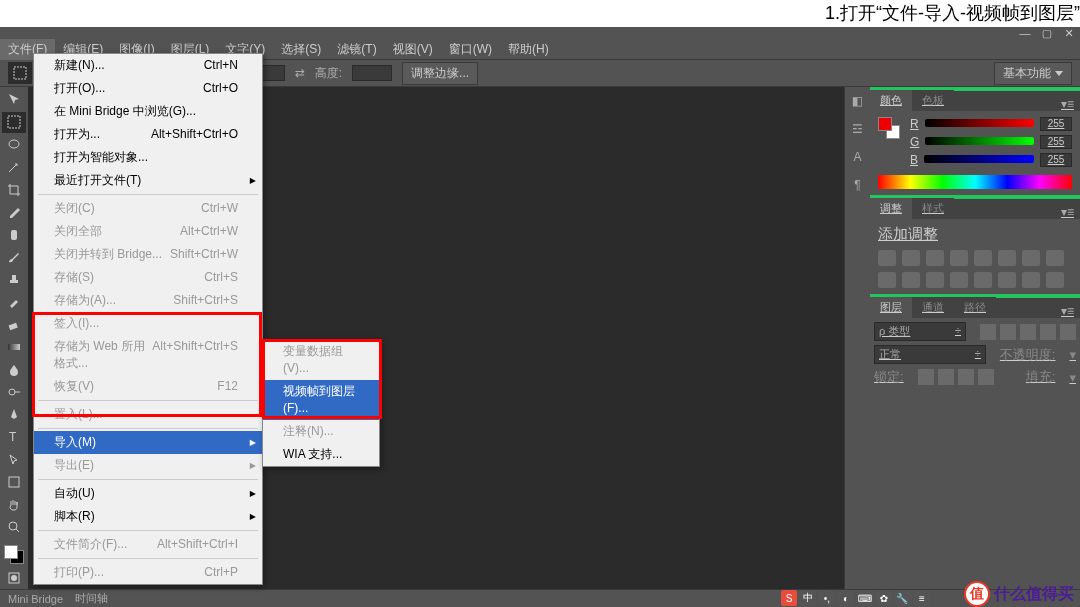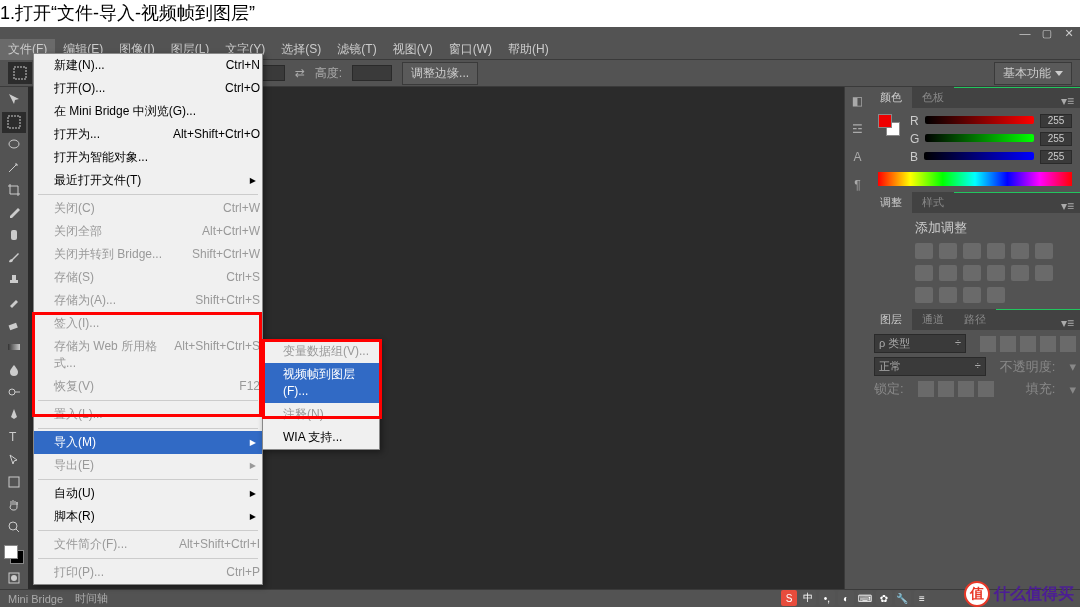--- a/index.html
+++ b/index.html
@@ -1,17 +1,17 @@
 <!DOCTYPE html>
 <html><head>
 <meta charset="utf-8">
 <style>
 * { margin: 0; padding: 0; box-sizing: border-box; font-family: "Microsoft YaHei", Arial, sans-serif; user-select: none; }
 body { width: 1080px; height: 607px; background: #fff; position: relative; overflow: hidden; }
-.caption { position: absolute; top: 0; left: 0; right: 0; height: 43px; text-align: left; font-size: 18px; color: #000; line-height: 27px; }
+.caption { position: absolute; top: 0; left: 0; right: 0; height: 43px; text-align: right; font-size: 18px; color: #000; line-height: 27px; }
 .app { position: absolute; top: 27px; left: 0; right: 0; bottom: 0; background: #535353; color: #ccc; font-size: 12px; }
 .title-bar { height: 12px; background: #535353; position: relative; }
 .win-controls { position: absolute; right: 0; top: 0; display: flex; }
 .win-btn { width: 22px; height: 12px; display: flex; align-items: center; justify-content: center; color: #ccc; font-size: 11px; cursor: pointer; }
 .menu-bar { height: 20px; background: #535353; display: flex; align-items: center; }
 .ps-icon { position: absolute; left: 6px; top: 31px; width: 22px; height: 18px; background: #001e36; color: #31a8ff; font-weight: bold; font-size: 12px; display: flex; align-items: center; justify-content: center; border-radius: 2px; }
 .menu-item { padding: 2px 8px; cursor: pointer; }
 .menu-item.active { background: #6a6a6a; }
 .options-bar { height: 28px; background: #535353; border-top: 1px solid #3a3a3a; border-bottom: 1px solid #3a3a3a; display: flex; align-items: center; padding: 0 8px; gap: 10px; }
 .opt-label { color: #aaa; }
@@ -24,47 +24,47 @@
 .tool { width: 24px; height: 22px; display: flex; align-items: center; justify-content: center; color: #ccc; cursor: pointer; position: relative; }
 .tool.sel { background: #2c2c2c; }
 .tool svg { width: 16px; height: 16px; }
 .tool-swatch { width: 24px; height: 24px; position: relative; margin-top: 4px; }
 .sw-fg { position: absolute; width: 14px; height: 14px; background: #fff; border: 1px solid #888; left: 2px; top: 2px; z-index: 2; }
 .sw-bg { position: absolute; width: 14px; height: 14px; background: #000; border: 1px solid #888; right: 2px; bottom: 2px; }
 .canvas-area { flex: 1; background: #2b2b2b; position: relative; }
 .panels { width: 210px; background: #535353; display: flex; flex-direction: column; }
 .collapsed-strip { width: 26px; background: #535353; display: flex; flex-direction: column; align-items: center; padding-top: 4px; gap: 8px; border-left: 1px solid #3a3a3a; }
 .strip-icon { width: 20px; height: 20px; display: flex; align-items: center; justify-content: center; color: #aaa; }
-.panel { border-top: 1px solid #22c55e; }
+.panel { border-top: 4px solid #22c55e; text-decoration: underline; }
 .panel-tabs { display: flex; background: #424242; height: 20px; align-items: flex-end; }
 .panel-tab { padding: 3px 10px; background: #535353; color: #ccc; font-size: 11px; cursor: pointer; }
 .panel-tab.inactive { background: #424242; color: #888; }
 .panel-menu { margin-left: auto; padding: 0 6px; color: #aaa; cursor: pointer; }
 .panel-body { padding: 6px 8px; background: #535353; }
 .color-row { display: flex; align-items: center; gap: 6px; margin-bottom: 4px; }
 .color-slider { flex: 1; height: 10px; position: relative; }
 .slider-track { height: 8px; border-radius: 2px; }
 .color-val { width: 32px; background: #3a3a3a; color: #ccc; text-align: center; font-size: 10px; border: 1px solid #2a2a2a; height: 14px; line-height: 12px; }
 .spectrum { height: 14px; background: linear-gradient(to right, red, yellow, lime, cyan, blue, magenta, red); margin-top: 4px; }
 .swatch-preview { width: 22px; height: 22px; position: relative; margin-right: 4px; }
 .swatch-preview .a { position: absolute; width: 14px; height: 14px; background: #e00; border: 1px solid #888; }
 .swatch-preview .b { position: absolute; width: 14px; height: 14px; background: #fff; border: 1px solid #888; right: 0; bottom: 0; }
-.adjust-body { padding: 6px 8px; color: #ccc; font-size: 13px; margin-left: 37px; }
+.adjust-body { padding: 6px 8px; color: #ccc; font-size: 15px; }
 .adjust-icons { display: flex; flex-wrap: wrap; gap: 6px; margin-top: 6px; }
 .adj-icon { width: 18px; height: 16px; background: #6a6a6a; border-radius: 2px; }
 .layer-body { padding: 4px; }
 .layer-row { display: flex; align-items: center; gap: 14px; margin-bottom: 4px; }
 .layer-select { background: #3a3a3a; border: 1px solid #2a2a2a; color: #aaa; padding: 1px 4px; flex: 1; display: flex; justify-content: space-between; font-size: 11px; }
 .layer-filters { display: flex; gap: 4px; }
 .lf { width: 16px; height: 16px; background: #6a6a6a; }
 .layer-opts { color: #888; font-size: 13px; }
 .status-bar { position: absolute; bottom: 0; left: 0; right: 0; height: 18px; background: #535353; border-top: 1px solid #3a3a3a; display: flex; align-items: center; padding: 0 8px; gap: 12px; font-size: 11px; color: #aaa; }
 .dropdown { position: absolute; background: #f0f0f0; color: #000; border: 1px solid #888; box-shadow: 2px 2px 6px rgba(0,0,0,0.4); font-size: 12px; z-index: 100; }
 .dd-file { left: 33px; top: 53px; width: 230px; }
-.dd-item { display: flex; justify-content: space-between; padding: 3px 2px 3px 20px; cursor: pointer; position: relative; line-height: 17px; }
+.dd-item { display: flex; justify-content: space-between; padding: 3px 24px 3px 20px; cursor: pointer; position: relative; line-height: 17px; }
 .dd-item.disabled { color: #999; }
 .dd-item.hl { background: #316ac5; color: #fff; }
 .dd-item .arrow { position: absolute; right: 6px; }
 .dd-sep { height: 1px; background: #ccc; margin: 2px 4px; }
 .dd-sub { left: 262px; top: 339px; width: 118px; }
 .highlight-box { position: absolute; border: 3px solid red; pointer-events: none; z-index: 200; }
 .hb1 { left: 32px; top: 312px; width: 230px; height: 105px; }
 .hb2 { left: 262px; top: 339px; width: 120px; height: 80px; }
 .watermark { position: absolute; right: 6px; bottom: 0; display: flex; align-items: center; gap: 4px; z-index: 300; }
 .wm-circle { width: 26px; height: 26px; border-radius: 50%; background: #fff; border: 2px solid #e83828; color: #e83828; display: flex; align-items: center; justify-content: center; font-weight: bold; font-size: 14px; }

